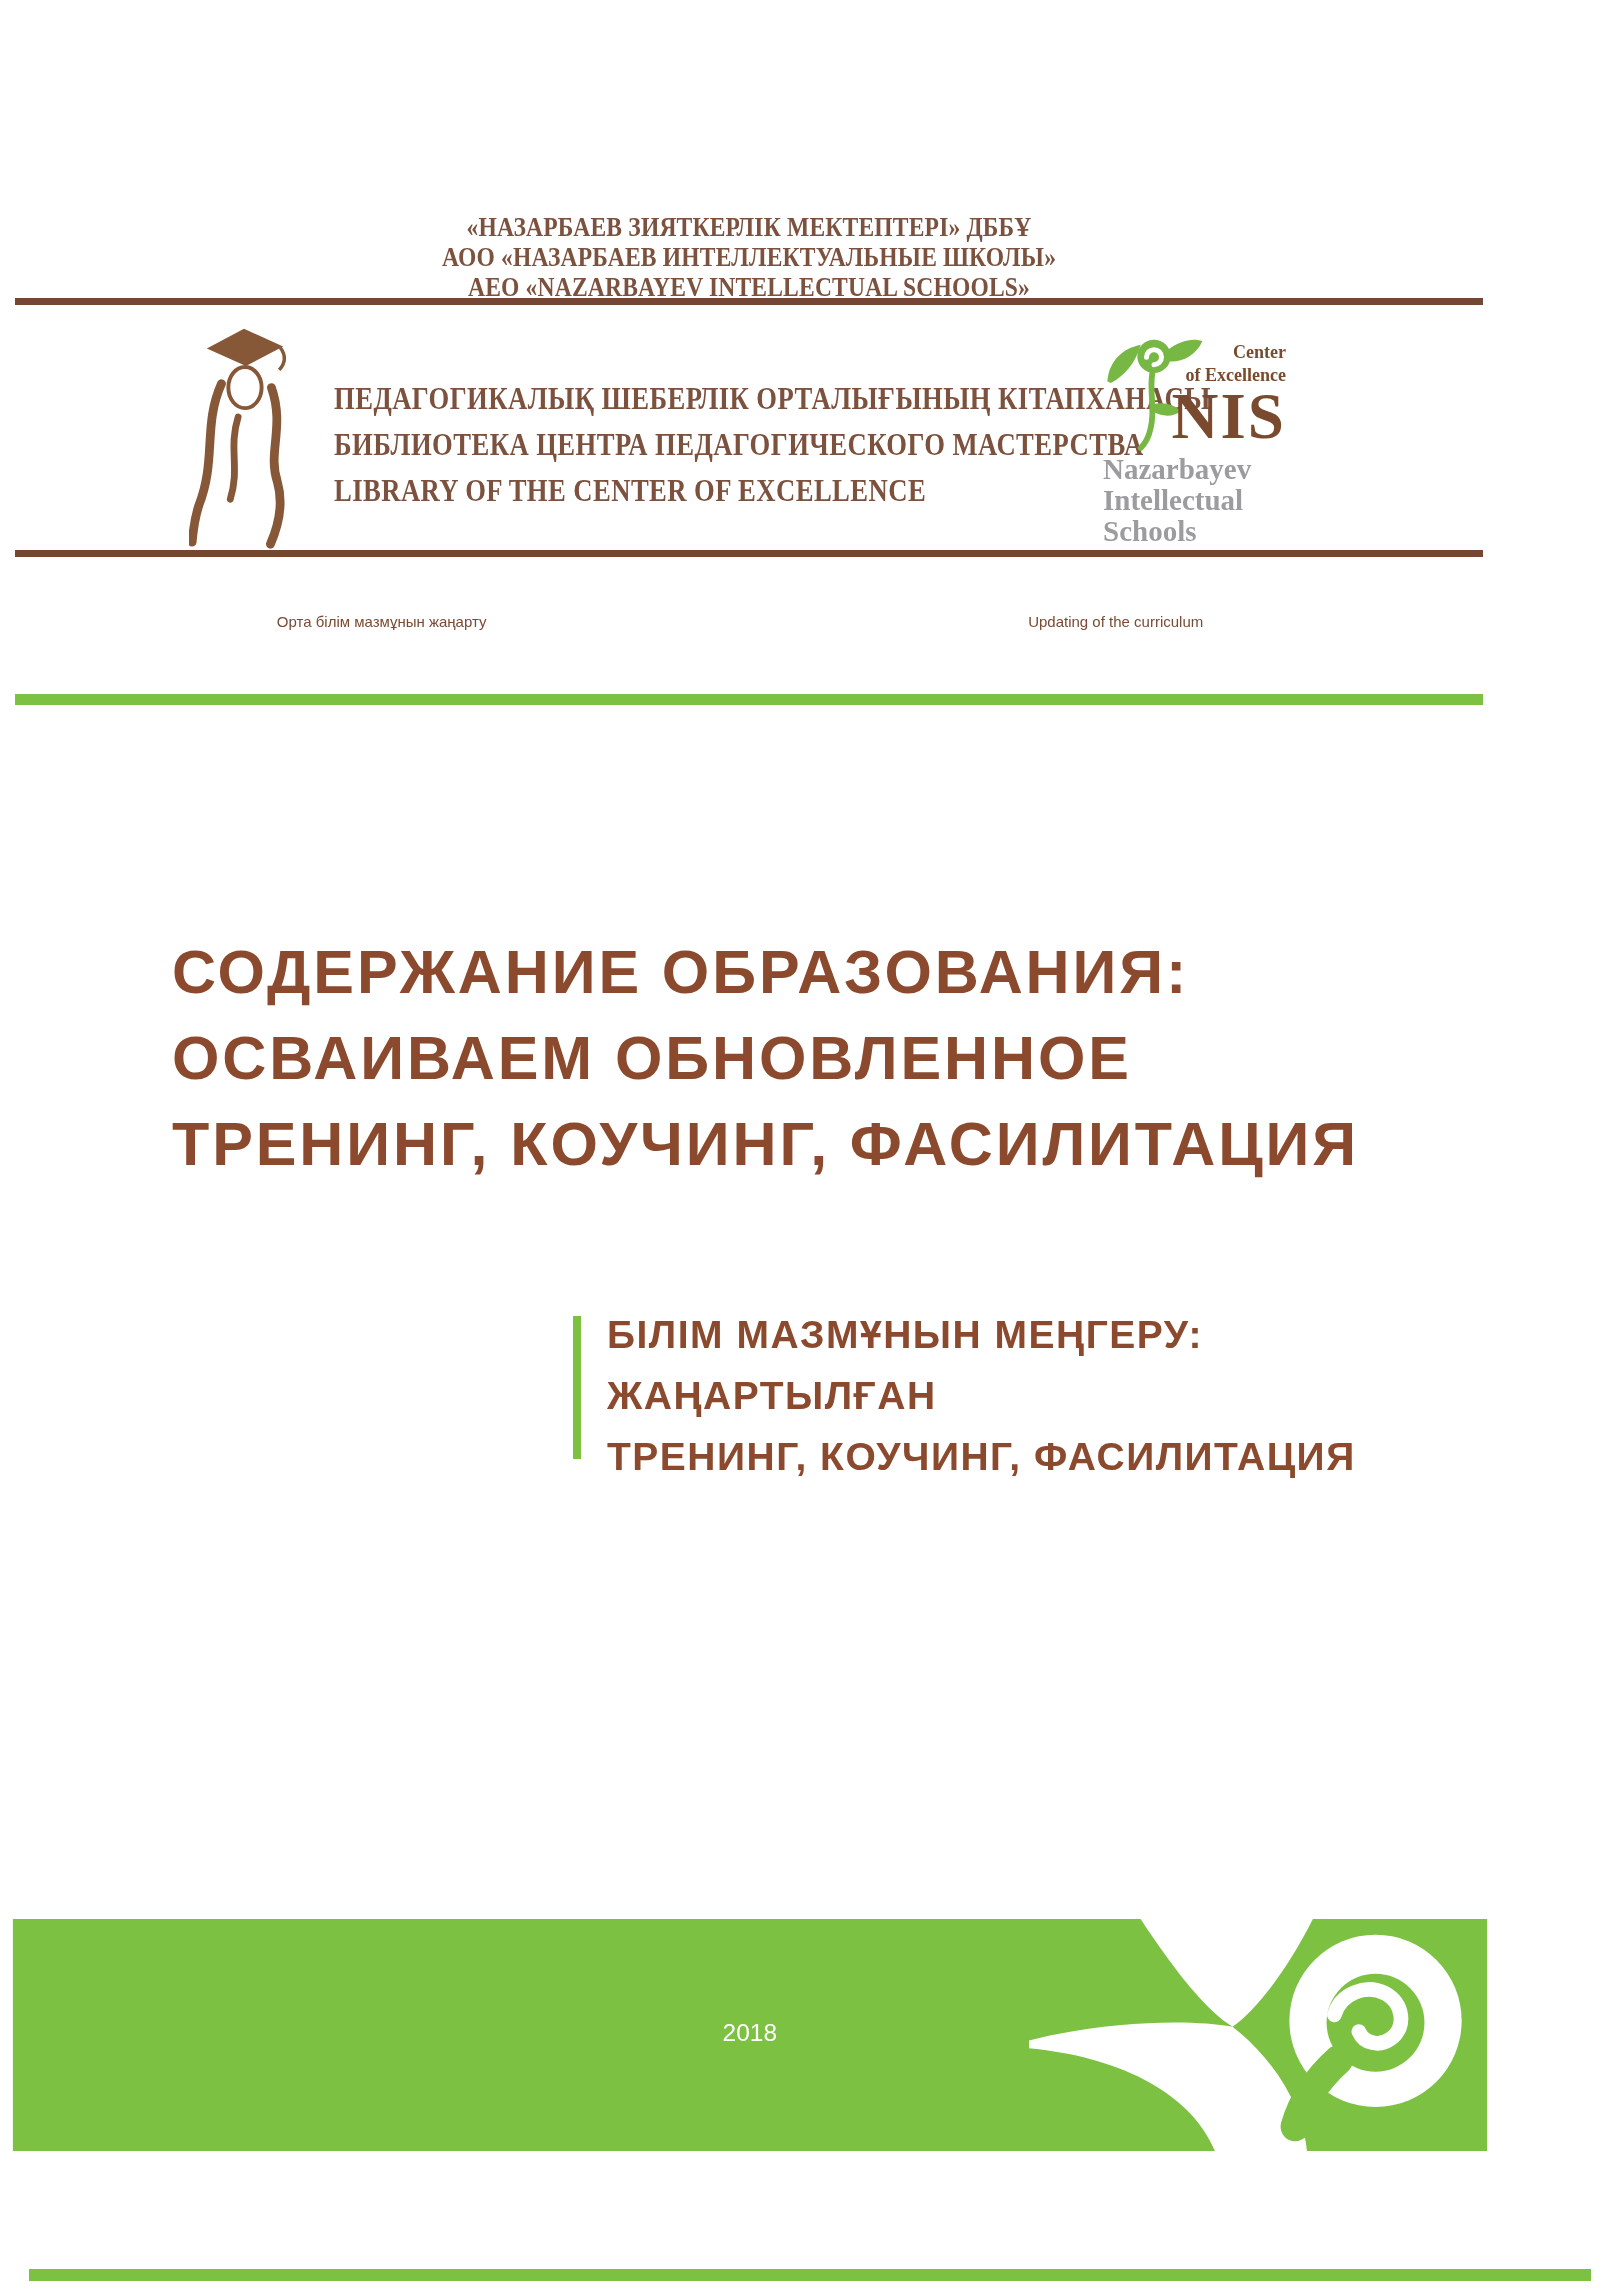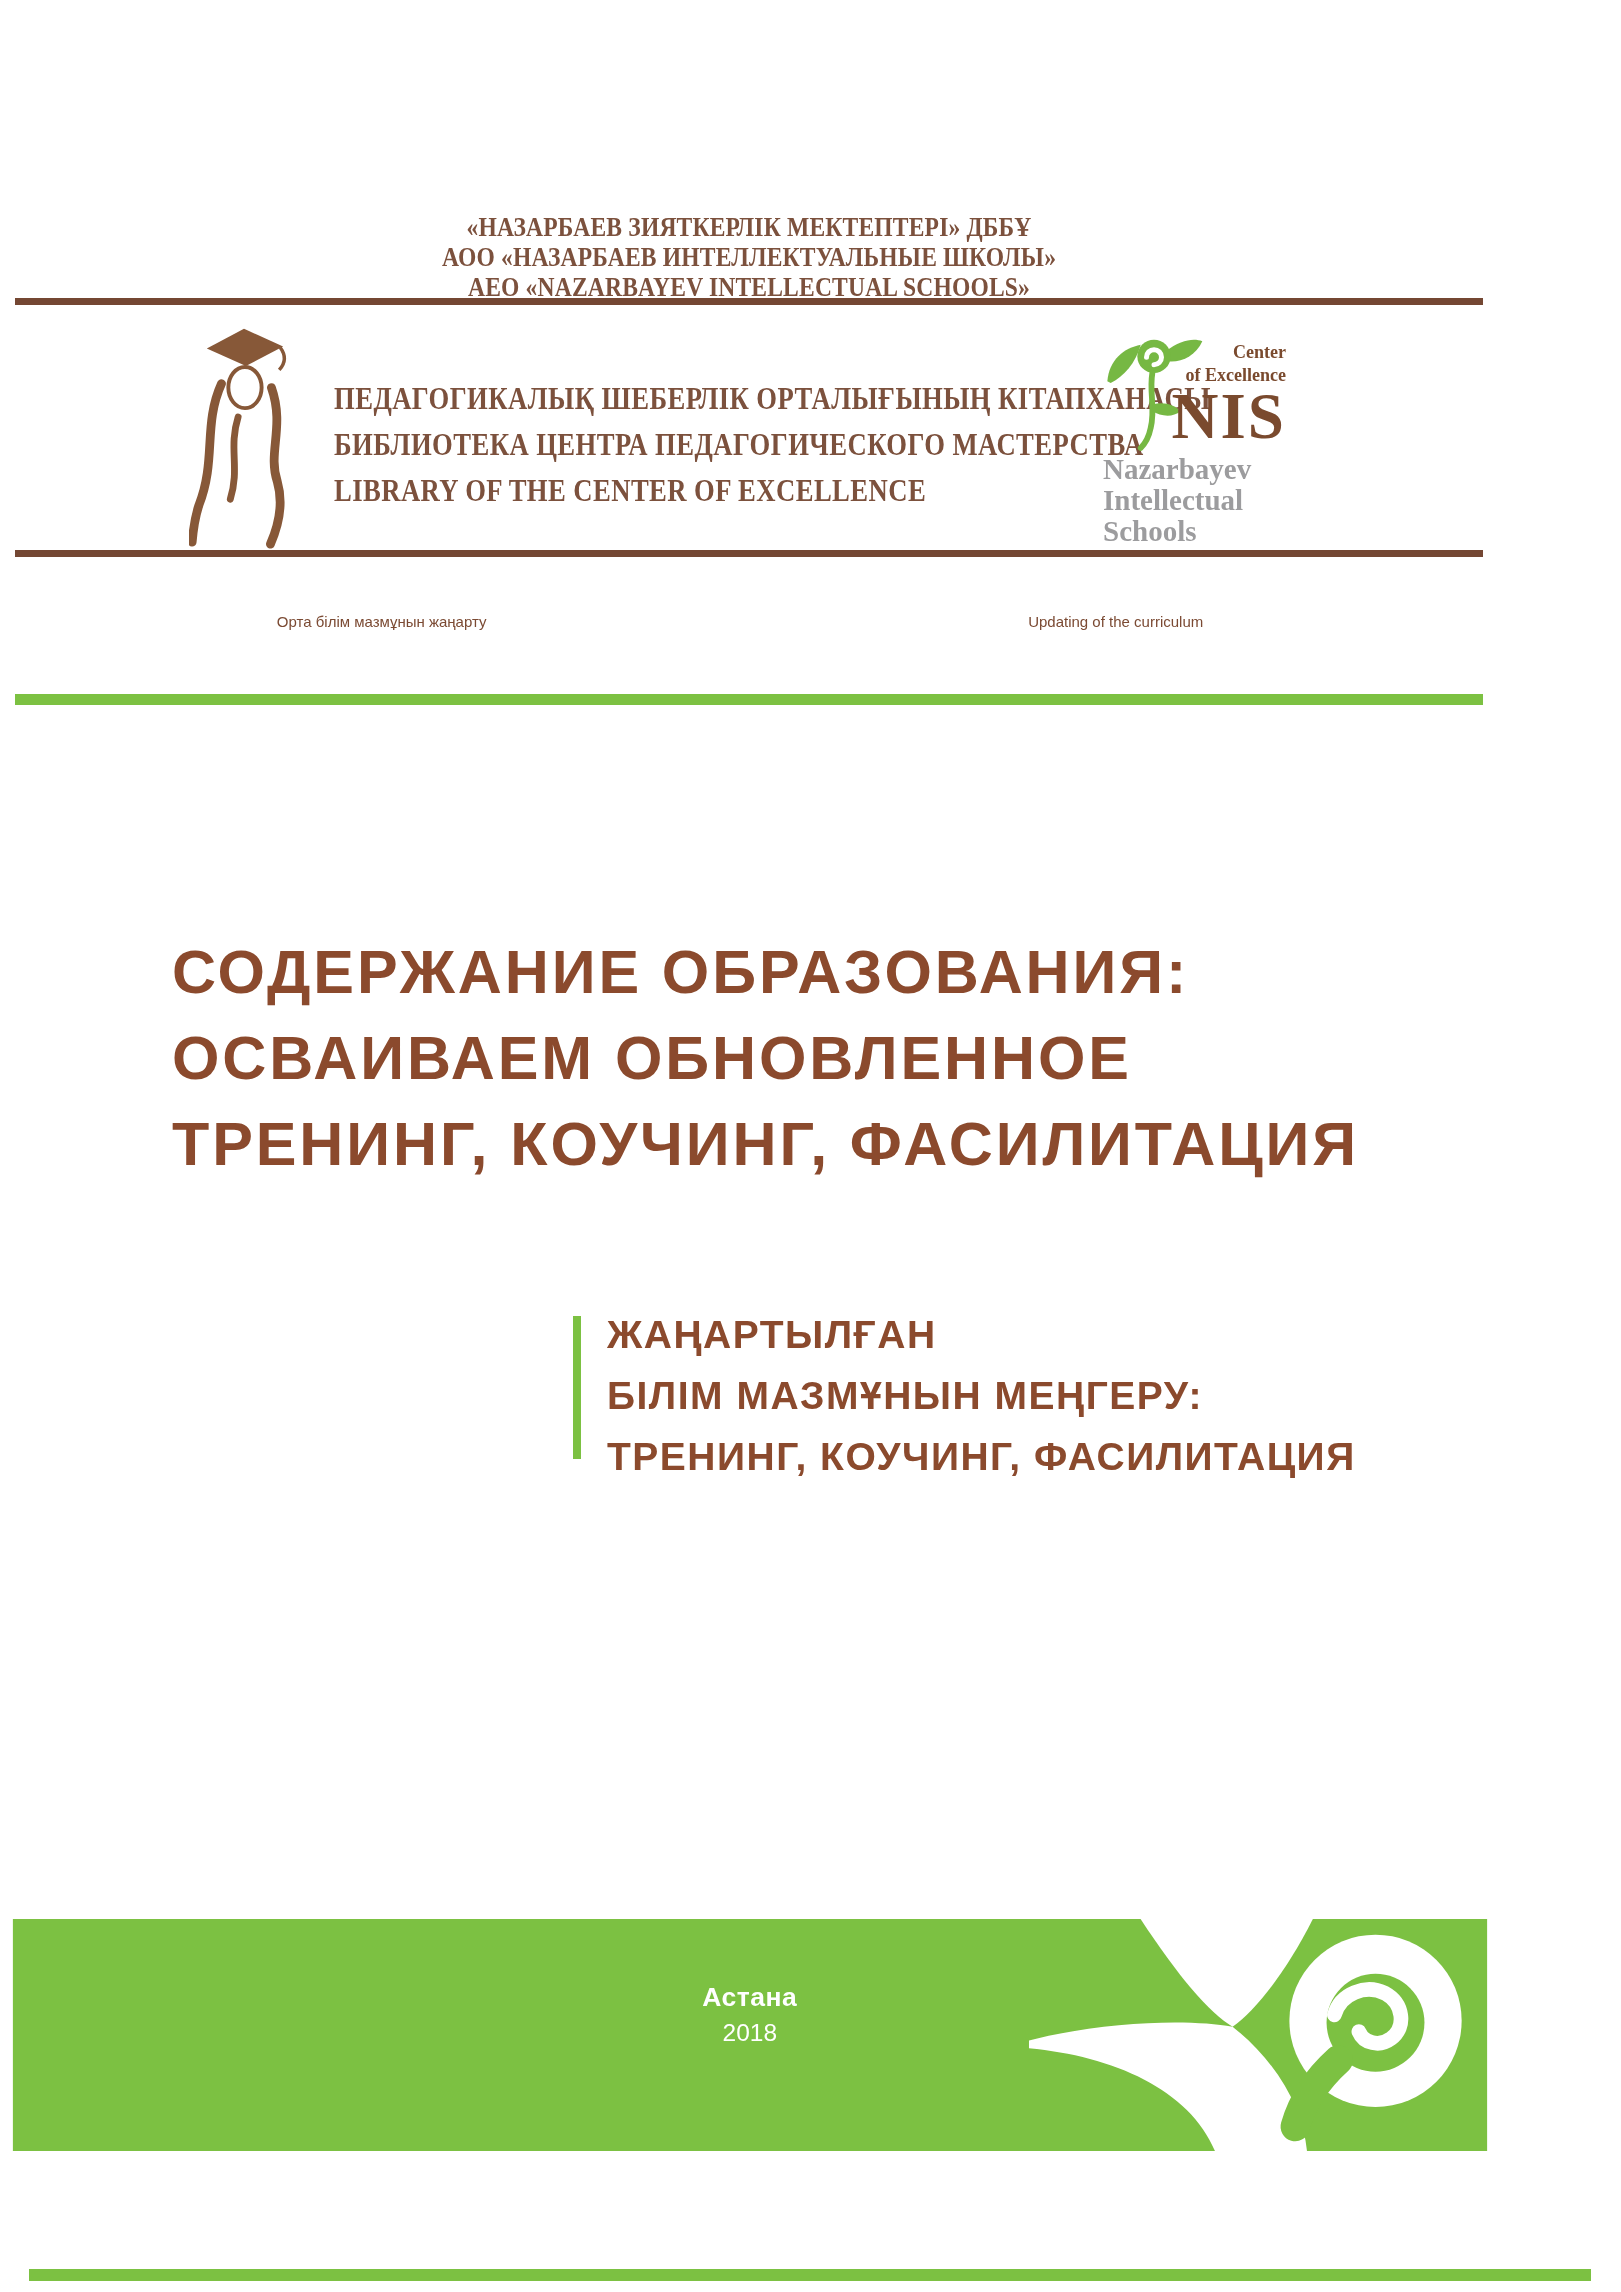--- a/index.html
+++ b/index.html
@@ -106,33 +106,32 @@
   <div class="abs green-bar-top"></div>
 
   <div class="abs title-ru">
     <div>СОДЕРЖАНИЕ ОБРАЗОВАНИЯ:</div>
     <div>ОСВАИВАЕМ ОБНОВЛЕННОЕ</div>
     <div>ТРЕНИНГ, КОУЧИНГ, ФАСИЛИТАЦИЯ</div>
   </div>
 
   <div class="abs kk-bar"></div>
   <div class="abs title-kk">
+    <div>БІЛІМ МАЗМҰНЫН МЕҢГЕРУ:</div>
     <div>ЖАҢАРТЫЛҒАН</div>
-    <div>БІЛІМ МАЗМҰНЫН МЕҢГЕРУ:</div>
     <div>ТРЕНИНГ, КОУЧИНГ, ФАСИЛИТАЦИЯ</div>
   </div>
 
   <svg class="abs" style="left:11.8px;top:1919px;" width="1476" height="232" viewBox="0 0 1506 237">
     <rect x="0" y="0" width="1506" height="237" fill="#7cc142"></rect>
     <path d="M1152,0 C1190,58 1222,96 1246,110 C1272,92 1304,48 1328,0 Z" fill="#ffffff"></path>
     <path d="M1038,124 C1118,104 1202,102 1246,110 C1294,148 1318,196 1322,237 L1228,237 C1202,174 1124,140 1038,132 Z" fill="#ffffff"></path>
     <circle cx="1392" cy="104" r="88" fill="#ffffff"></circle>
     <circle cx="1392" cy="106" r="50" fill="#7cc142"></circle>
     <path d="M1350,98 C1356,76 1382,66 1402,76 C1420,86 1424,110 1408,122 C1396,131 1380,127 1375,115" stroke="#ffffff" stroke-width="15" fill="none" stroke-linecap="round"></path>
     <path d="M1354,144 C1334,162 1318,184 1310,212" stroke="#7cc142" stroke-width="30" fill="none" stroke-linecap="round"></path>
   </svg>
-  <div class="abs imprint imprint-city">Астана</div>
   <div class="abs imprint imprint-year">2018</div>
 
   <div class="abs green-bar-bottom"></div>
 
 </div>
 
 
 </body></html>

